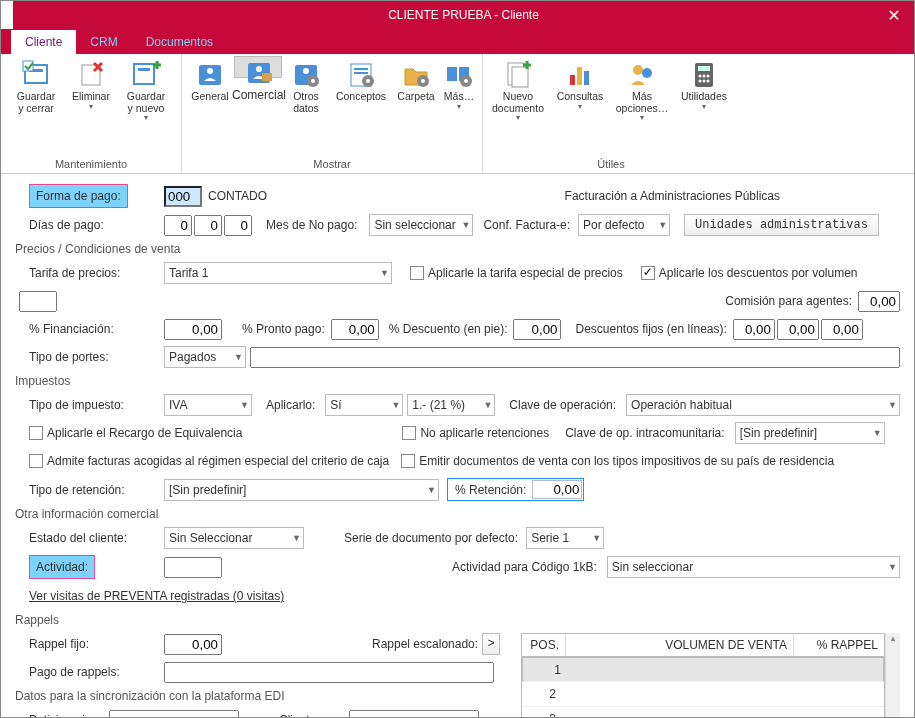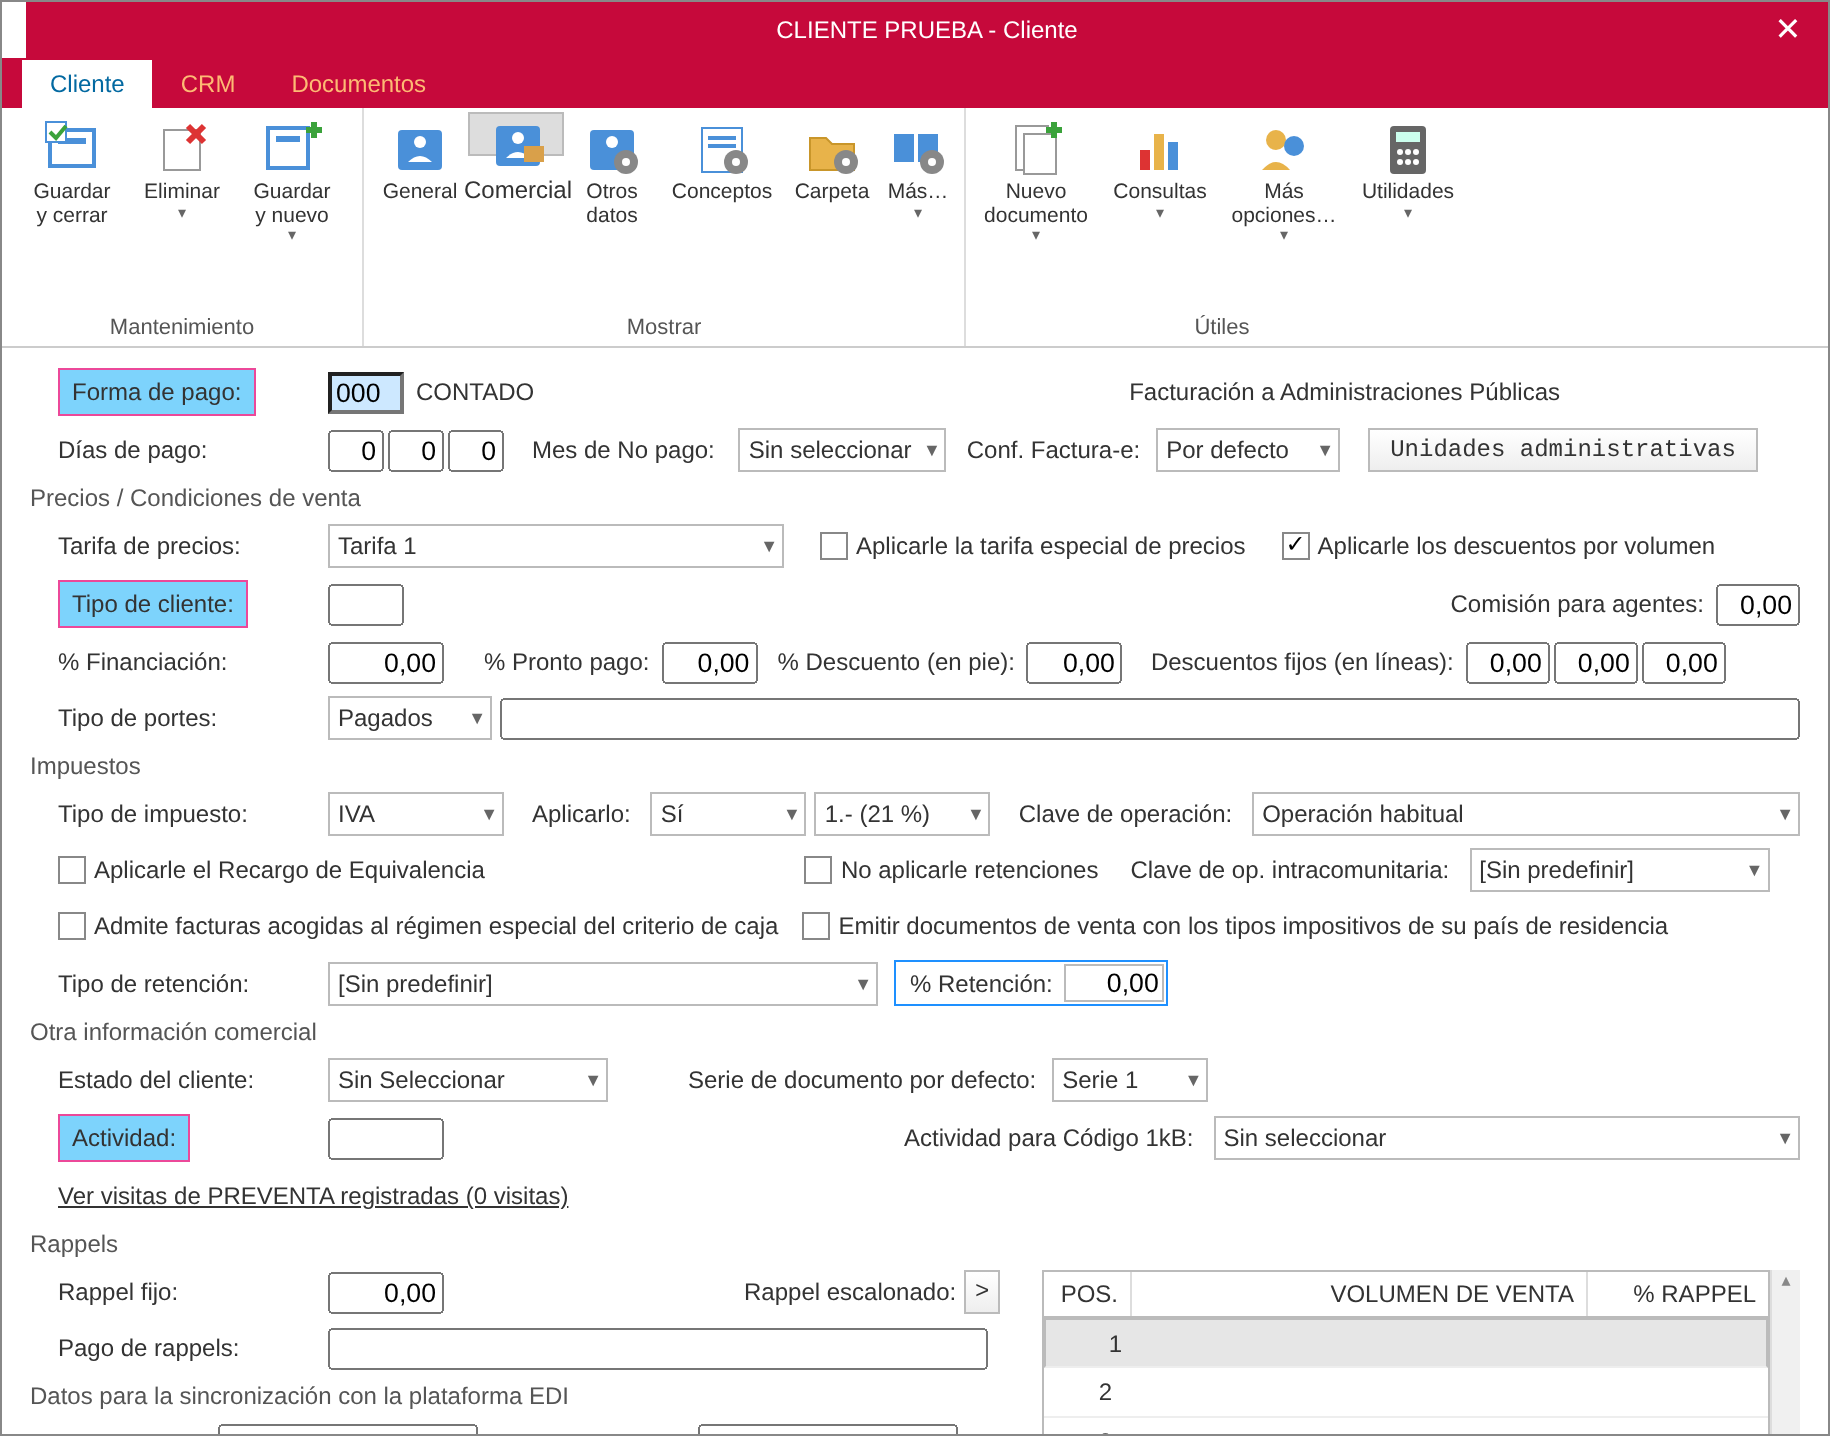--- a/index.html
+++ b/index.html
@@ -1,22 +1,22 @@
 <!DOCTYPE html>
 <html><head>
 <meta charset="utf-8">
 <style>
   * { box-sizing: border-box; }
   body { margin:0; font-family:"Segoe UI",Tahoma,sans-serif; font-size:12px; color:#333; background:#f0f0f0; }
   .window { width:915px; height:718px; background:#fff; border:1px solid #888; display:flex; flex-direction:column; }
   .titlebar { height:28px; background:#c6093b; display:flex; align-items:center; justify-content:center; position:relative; color:#fff;margin-left:12px; }
   .titlebar .close { position:absolute; right:0; top:0; width:40px; height:28px; display:flex; align-items:center; justify-content:center; font-size:16px; }
   .tabbar { height:25px; background:#c6093b; display:flex; align-items:flex-end; padding-left:10px; }
-  .tab { padding:5px 14px 5px 14px; color:#fdba74; font-size:12px; cursor:pointer; }
-  .tab.active { background:#fff; color:#0369a1; }
+  .tab { padding:5px 14px 5px 14px; color:#7dd3fc; font-size:12px; cursor:pointer; }
+  .tab.active { background:#fff; color:#701a75; }
   .ribbon { height:120px; border-bottom:1px solid #ccc; display:flex; background:#fff; }
   .ribbon-group { border-right:1px solid #ddd; display:flex; flex-direction:column; padding:2px 4px 0 4px; }
   .ribbon-items { display:flex; flex:1; }
   .ribbon-item { width:48px; display:flex; flex-direction:column; align-items:center; padding:3px 1px; font-size:10.5px; text-align:center; line-height:1.1; cursor:pointer; }
   .ribbon-item.wide { width:62px; }
   .ribbon-item.sel { background:#ddd; border:1px solid #bbb; }
   .ribbon-item .ico { width:30px; height:30px; margin-bottom:2px; }
   .ribbon-item .drop { font-size:8px; color:#666; }
   .ribbon-label { text-align:center; font-size:11px; color:#555; padding:2px 0 3px 0; }
   .content { flex:1; overflow:auto; padding:10px 14px 0 18px; }
@@ -269,21 +269,20 @@
       <span class="lbl">Tarifa de precios:</span>
       <span class="sel" style="width:228px">
           <span>Tarifa 1</span>
           <span class="caret">▼</span>
         </span>
       <span style="margin-left:18px"><span class="chk"></span><span>Aplicarle la tarifa especial de precios</span></span>
       <span style="margin-left:18px"><span class="chk checked"></span><span>Aplicarle los descuentos por volumen</span></span>
     </div>
 
     <div class="row">
-      <span class="lbl"><span class="lbl-box">Tipo de cliente:</span></span>
       <input class="inp" style="width: 38px;" value="">
       <span style="margin-left:auto">Comisión para agentes:</span>
       <input class="inp num" style="width: 42px; margin-left: 6px;" value="0,00">
     </div>
 
     <div class="row">
       <span class="lbl">% Financiación:</span>
       <input class="inp num" style="width: 58px;" value="0,00">
       <span style="margin-left:20px">% Pronto pago:</span>
       <input class="inp num" style="width: 48px; margin-left: 6px;" value="0,00">

